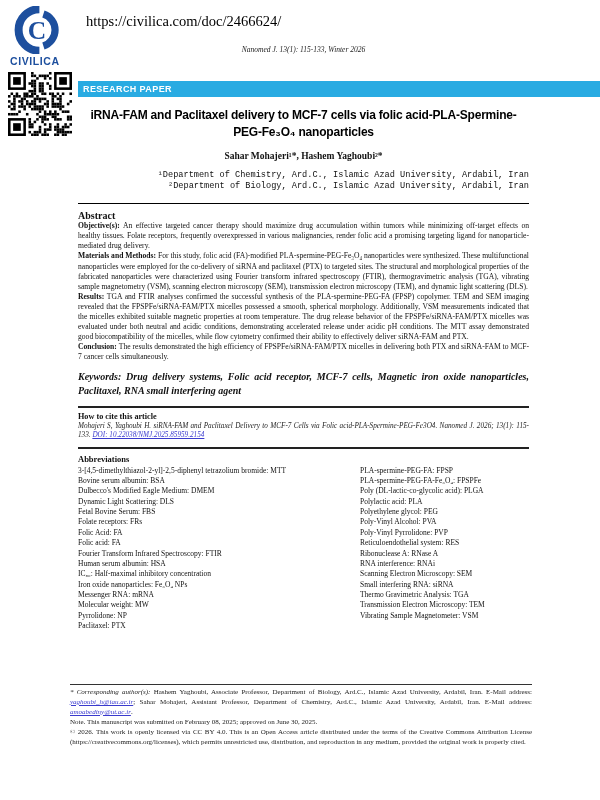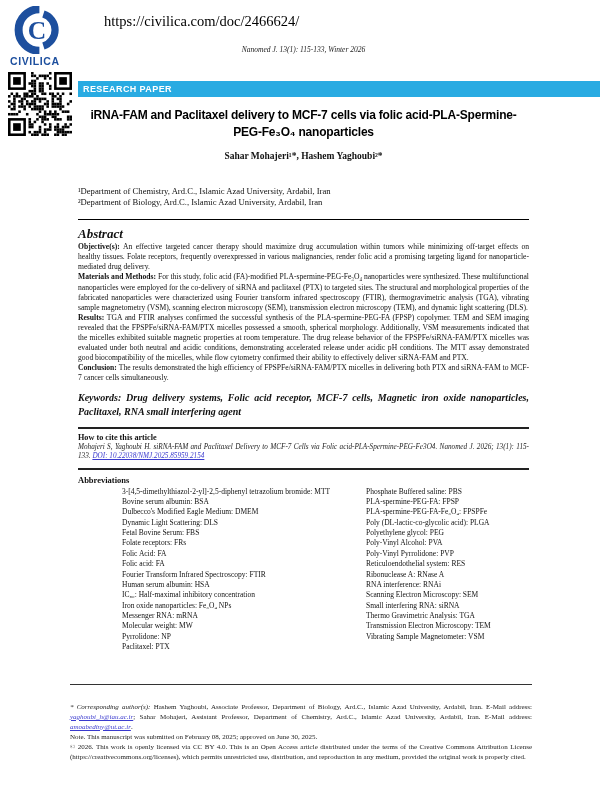--- a/index.html
+++ b/index.html
@@ -4,53 +4,53 @@
 <style>
   html,body{margin:0;padding:0;background:#fff;}
   .page{position:relative;width:600px;height:800px;background:#fff;overflow:hidden;
         font-family:"Liberation Serif",serif;color:#111;}
 
   
   .logo{position:absolute;left:10px;top:6px;width:72px;}
   .logo svg{display:block;margin-left:3px;}
   .logo-text{color:#1d4f9e;font-family:"Liberation Sans",sans-serif;font-weight:bold;
              font-size:10.5px;letter-spacing:.6px;margin-top:1px;}
-  .url{position:absolute;left:104px;top:13px;font-size:14.5px;color:#000;}
+  .url{position:absolute;left:86px;top:13px;font-size:14.5px;color:#000;}
   .journal-line{position:absolute;left:78px;top:45px;width:451px;text-align:center;
                 font-style:italic;font-size:7.5px;color:#222;}
   .qr{position:absolute;left:8px;top:72px;width:64px;height:64px;}
   .badge-bar{position:absolute;left:78px;top:81px;width:527px;height:16px;background:#29abe2;
              color:#fff;font-family:"Liberation Sans",sans-serif;font-weight:bold;font-size:9px;
              line-height:16px;padding-left:5px;box-sizing:border-box;letter-spacing:.4px;}
 
   
   .main{position:absolute;left:78px;top:107px;width:451px;}
   .title{text-align:center;font-family:"Liberation Sans",sans-serif;font-weight:bold;
          font-size:12px;line-height:1.45;color:#000;letter-spacing:-.2px;}
   .title div{white-space:nowrap;}
   .authors{text-align:center;font-weight:bold;font-size:9.5px;margin-top:9px;}
-  .affils{text-align:left;font-size:8.6px;margin-top:25px;line-height:1.3;}
+  .affils{text-align:right;font-size:8.6px;margin-top:9px;line-height:1.3;font-family:Liberation Mono, monospace;}
   .rule1{border:none;border-top:1.4px solid #000;margin:11px 0 0 0;}
-  .abs-h{font-weight:bold;font-size:13px;margin-top:6px;font-style:italic;}
+  .abs-h{font-weight:bold;font-size:10px;margin-top:6px;}
   .abs-p{margin:0;font-size:7.6px;line-height:1.33;text-align:justify;}
   .keywords{margin:8px 0 8px 0;font-size:10px;line-height:1.33;text-align:justify;font-style:italic;font-weight:bold;}
   .keywords b{font-style:italic;}
   .rule2{border:none;border-top:2px solid #222;margin:9px 0 0 0;}
   .cite-h{font-weight:bold;font-size:8.2px;margin-top:4px;}
   .cite-p{margin:1px 0 0 0;font-size:7.2px;font-style:italic;line-height:1.3;text-align:justify;color:#222;}
   .doi{color:#3a3ace;text-decoration:underline;cursor:pointer;}
   .rule3{border:none;border-top:2px solid #222;margin:6px 0 0 0;}
   .abbr-h{font-weight:bold;font-size:8.5px;margin-top:5px;}
-  .abbr-cols{display:flex;gap:14px;margin-top:2px;margin-left:44px;}
+  .abbr-cols{display:flex;gap:52px;margin-top:2px;}
   .col-left{width:230px;}
   .col-right{flex:1;}
   .abbr-item{font-size:7.5px;line-height:1.38;text-align:justify;}
 
   
-  .footer{position:absolute;left:70px;top:684px;width:462px;border-top:1.2px solid #333;padding-top:18px;}
+  .footer{position:absolute;left:70px;top:684px;width:462px;border-top:1.2px solid #333;padding-top:3px;}
   .foot-p{margin:0;font-size:7px;line-height:1.42;text-align:justify;color:#222;}
   .foot-label{font-style:italic;}
   .foot-link{color:#3a3ace;font-style:italic;text-decoration:underline;cursor:pointer;}
 </style>
 </head>
 <body>
 
 <div class="page">
 
   <div class="logo">
@@ -334,24 +334,24 @@
           <div class="abbr-item">Fourier Transform Infrared Spectroscopy: FTIR</div>
           <div class="abbr-item">Human serum albumin: HSA</div>
           <div class="abbr-item">IC₅₀: Half-maximal inhibitory concentration</div>
           <div class="abbr-item">Iron oxide nanoparticles: Fe₃O₄ NPs</div>
           <div class="abbr-item">Messenger RNA: mRNA</div>
           <div class="abbr-item">Molecular weight: MW</div>
           <div class="abbr-item">Pyrrolidone: NP</div>
           <div class="abbr-item">Paclitaxel: PTX</div>
         </div>
       <div class="col-right">
-          <div class="abbr-item">Phosphate Buffered saline: PBS</div>
           <div class="abbr-item">PLA-spermine-PEG-FA: FPSP</div>
           <div class="abbr-item">PLA-spermine-PEG-FA-Fe₃O₄: FPSPFe</div>
           <div class="abbr-item">Poly (DL-lactic-co-glycolic acid): PLGA</div>
+          <div class="abbr-item">Polylactic acid: PLA</div>
           <div class="abbr-item">Polyethylene glycol: PEG</div>
           <div class="abbr-item">Poly-Vinyl Alcohol: PVA</div>
           <div class="abbr-item">Poly-Vinyl Pyrrolidone: PVP</div>
           <div class="abbr-item">Reticuloendothelial system: RES</div>
           <div class="abbr-item">Ribonuclease A: RNase A</div>
           <div class="abbr-item">RNA interference: RNAi</div>
           <div class="abbr-item">Scanning Electron Microscopy: SEM</div>
           <div class="abbr-item">Small interfering RNA: siRNA</div>
           <div class="abbr-item">Thermo Gravimetric Analysis: TGA</div>
           <div class="abbr-item">Transmission Electron Microscopy: TEM</div>

